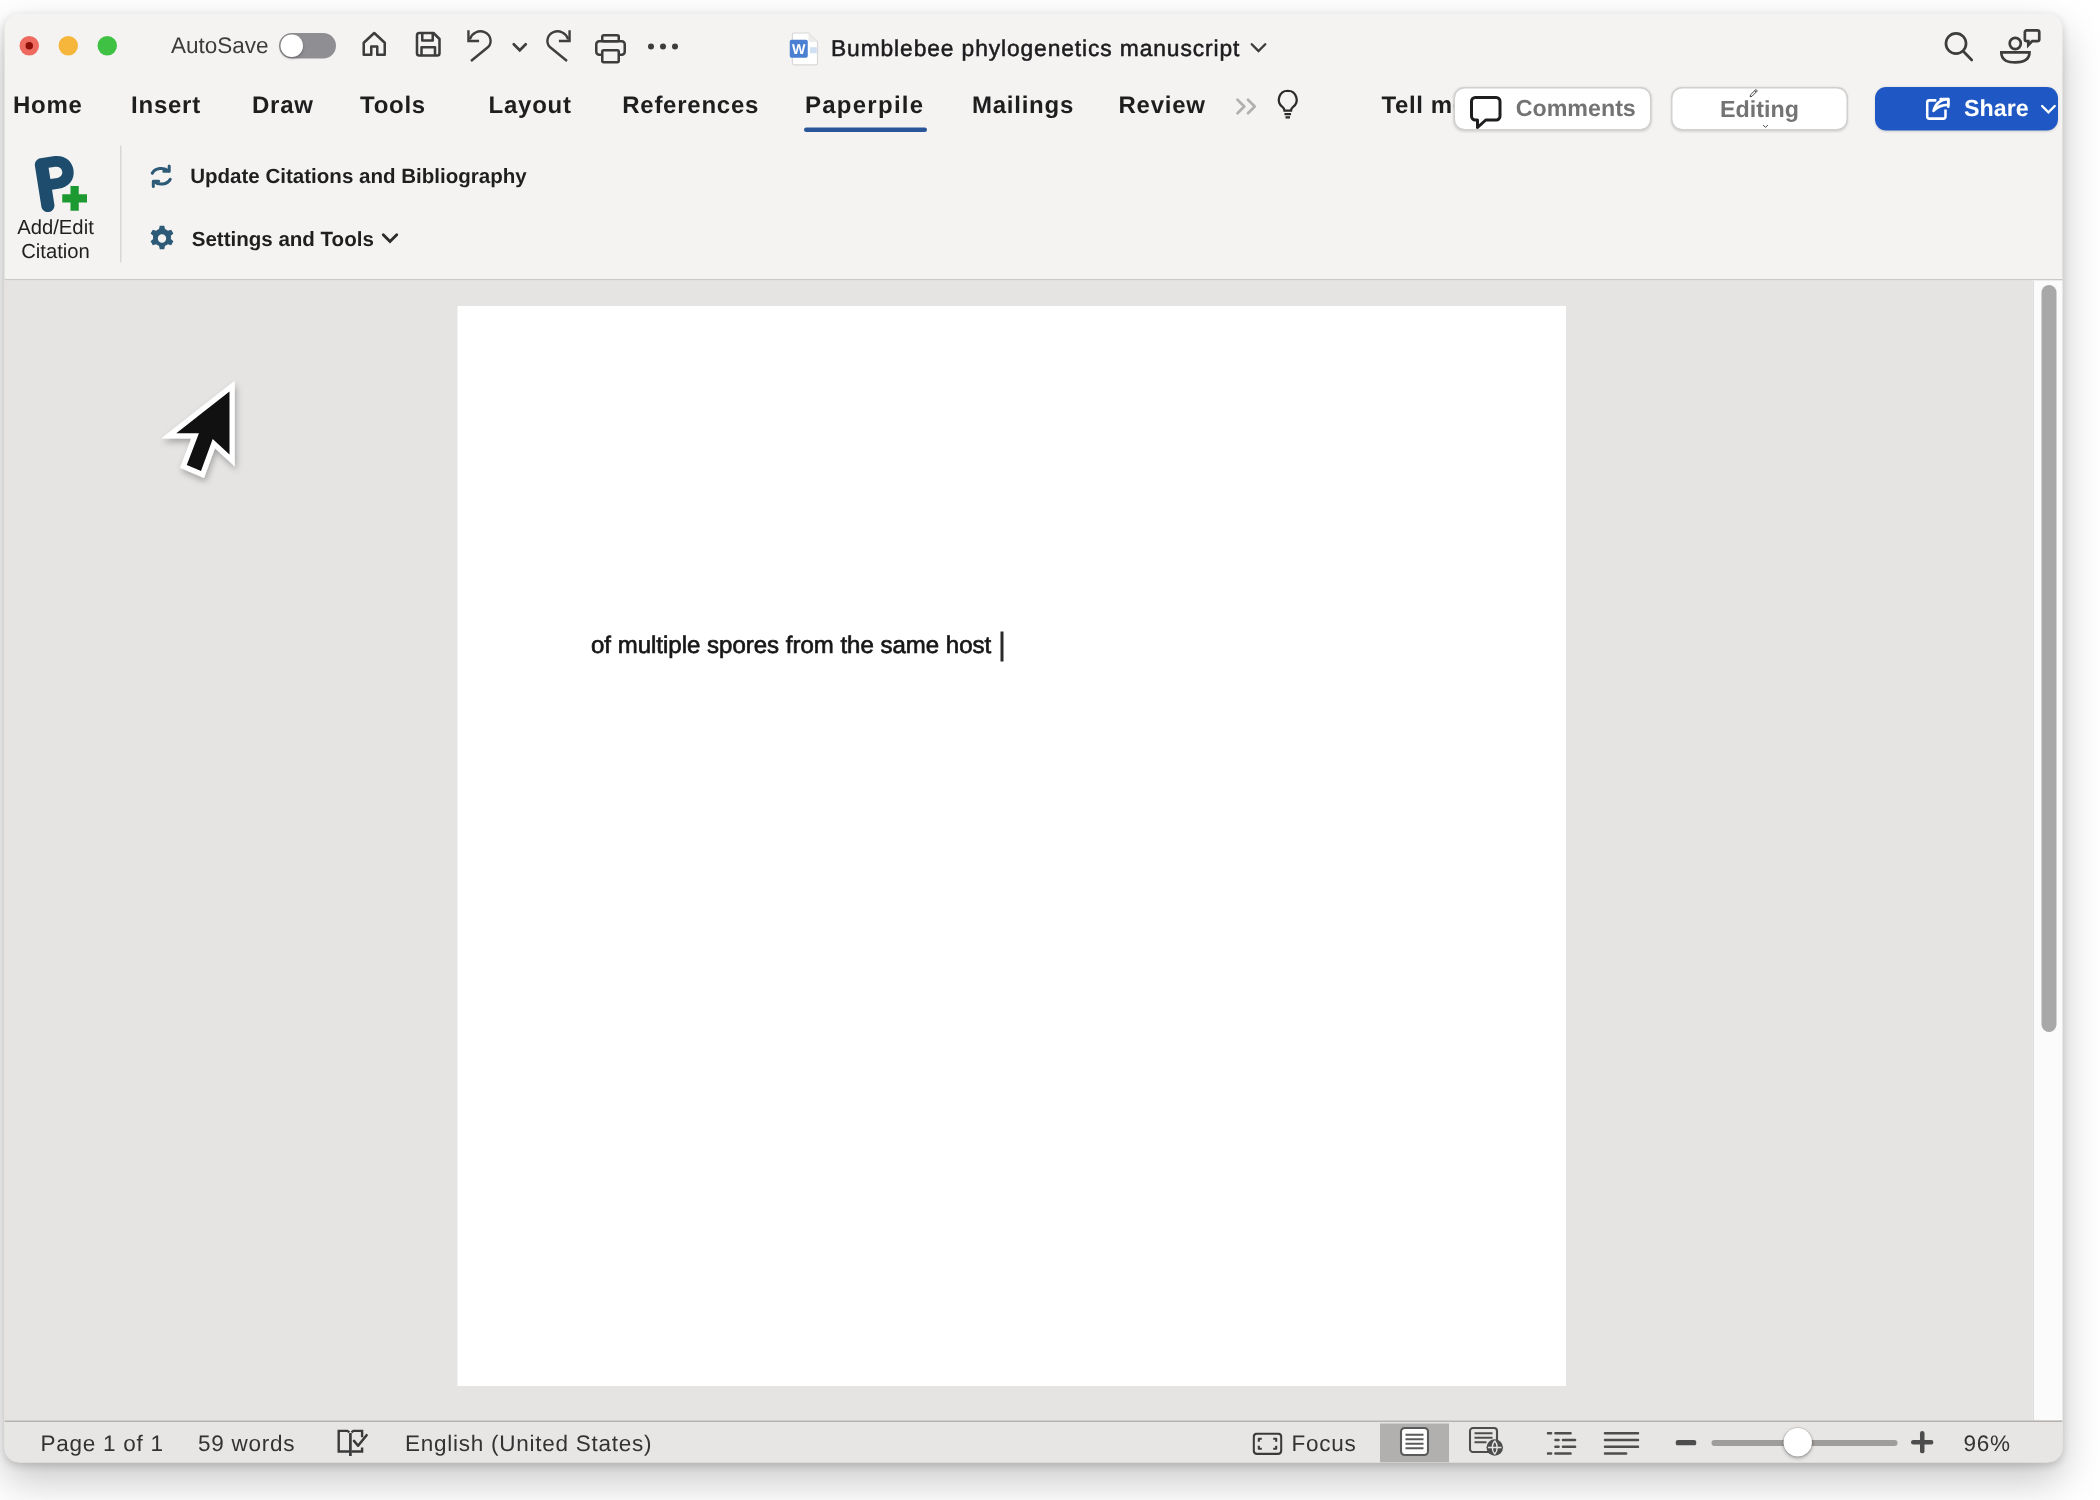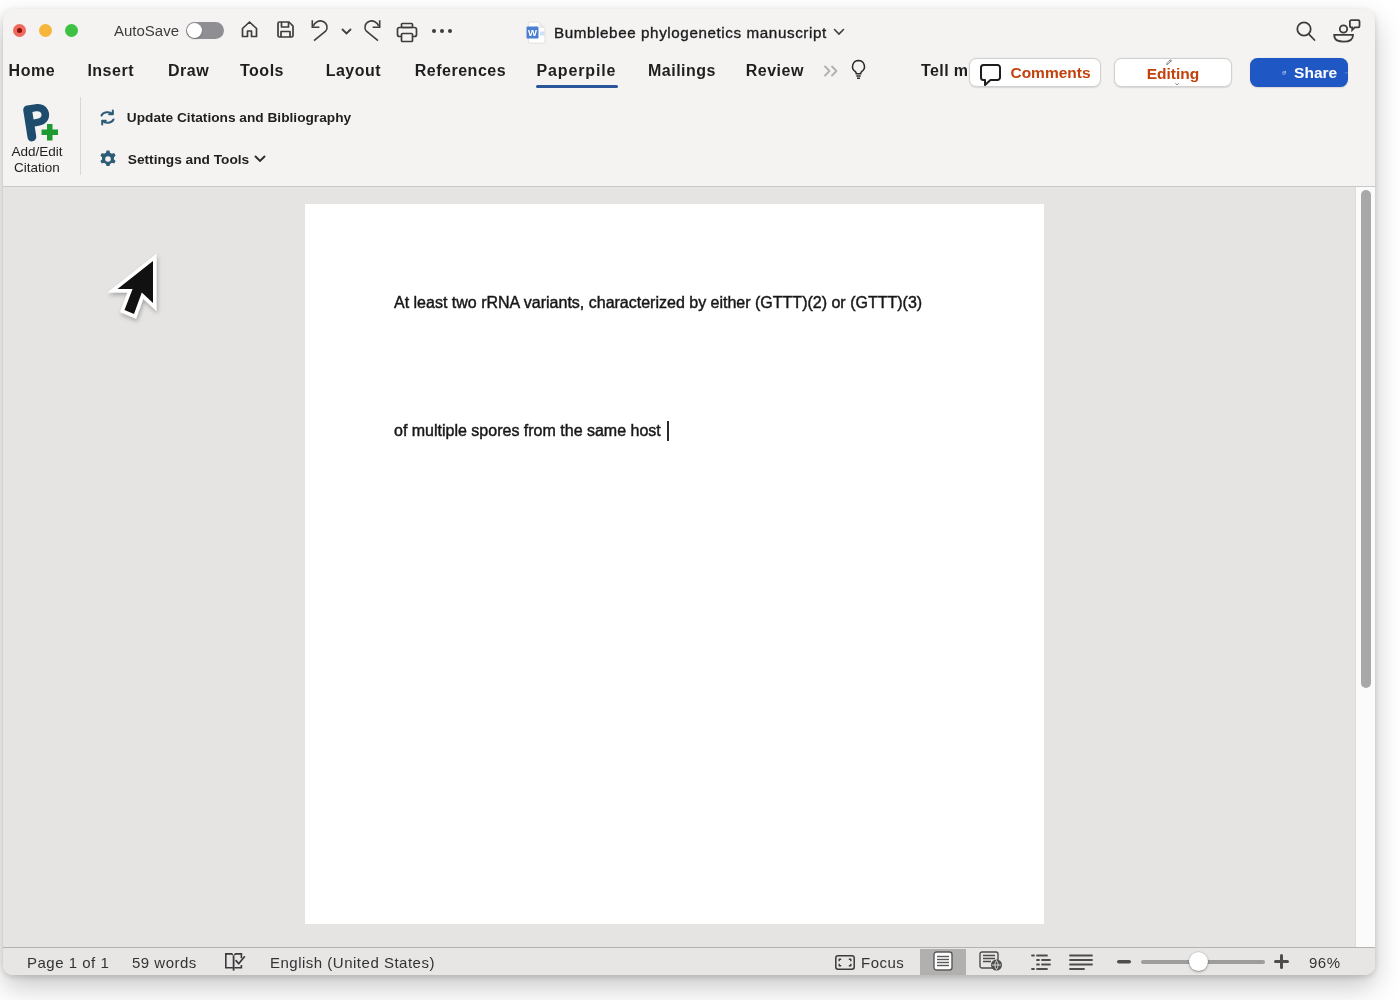--- a/index.html
+++ b/index.html
@@ -24,21 +24,21 @@
   #toggle { position:absolute; left:183px; top:13.4px; width:38px; height:17px; border-radius:9px; background:#8e8e93; }
   #toggle::after { content:""; position:absolute; left:1px; top:1px; width:15px; height:15px; border-radius:50%; background:#ffffff; box-shadow:0 1px 2px rgba(0,0,0,0.25); }
   #title-group { position:absolute; left:523px; top:11px; height:24px; display:flex; align-items:center; }
   #doc-title { font-size:15.2px; font-weight:400; color:#1d1d1f; margin-left:7px; letter-spacing:0.6px; -webkit-text-stroke:0.35px #1d1d1f; }
 
   
   .tab { position:absolute; top:54px; font-size:16px; line-height:16px; font-weight:600; color:#1e1e1e; white-space:nowrap; letter-spacing:0.5px; }
   #tab-underline { position:absolute; left:532.9px; top:75.5px; width:82px; height:3px; background:#2a5699; border-radius:1.5px; }
   .pillbtn { position:absolute; top:49px; height:29px; background:#ffffff; border:1px solid #d1d0ce;
     border-radius:7.5px; display:flex; align-items:center; justify-content:center;
-    font-size:15.5px; font-weight:600; color:#c2410c; box-shadow:0 0.5px 1.5px rgba(0,0,0,0.12); }
+    font-size:15.5px; font-weight:600; color:#737373; box-shadow:0 0.5px 1.5px rgba(0,0,0,0.12); }
   #btn-share { background:#1f57c4; border:none; color:#ffffff; }
 
   
   .add-edit { position:absolute; left:0; top:134.5px; width:76px; text-align:center; font-size:13.5px; font-weight:400; color:#1f1f1f; line-height:16.5px; }
   #ribbon-sep { position:absolute; left:76.5px; top:88px; width:1px; height:78px; background:#d8d7d5; }
   .ribrow { position:absolute; left:95.8px; display:flex; align-items:center; font-size:13.7px; font-weight:600; color:#1f1f1f; height:24px;text-align:right; }
   #ribbon-border { position:absolute; left:0; top:177px; width:100%; height:1px; background:#c9c8c6; }
 
   
   #docarea { position:absolute; left:0; top:178px; width:1353px; height:760px; background:#e5e4e3; }
@@ -156,21 +156,21 @@
   <div class="pillbtn" style="left:1111px; width:118px;flex-direction:column;">
     <svg style="margin-right:9px" width="20" height="20" viewBox="0 0 20 20" fill="none" stroke="#1e1e1e" stroke-width="1.7" stroke-linejoin="round">
         <path d="M3 17 L3.8 13.2 L13.8 3.2 a1.8 1.8 0 0 1 2.6 0 l0.4 0.4 a1.8 1.8 0 0 1 0 2.6 L6.8 16.2 Z"></path>
         <path d="M12.5 4.5 l3 3"></path>
       </svg>
     Editing
     <svg style="margin-left:8px" width="12" height="8" viewBox="0 0 12 8" fill="none" stroke="#1e1e1e" stroke-width="1.7" stroke-linecap="round">
         <path d="M1.5 1.5 L6 6 L10.5 1.5"></path>
       </svg>
   </div>
-  <div class="pillbtn" id="btn-share" style="left:1246.7px; width:98px;padding-left:32px;">
+  <div class="pillbtn" id="btn-share" style="left:1246.7px; width:122px;padding-left:32px;">
     <svg style="margin-right:8px" width="21" height="20" viewBox="0 0 21 20" fill="none" stroke="#ffffff" stroke-width="1.8" stroke-linejoin="round">
         <path d="M9.5 3.5 h-5 a1.5 1.5 0 0 0-1.5 1.5 v10 a1.5 1.5 0 0 0 1.5 1.5 h10 a1.5 1.5 0 0 0 1.5-1.5 v-5"></path>
         <path d="M18 2.5 c-6.5 0.5-9.5 4-10.5 8.5 c2.5-3 5.5-4.3 10.5-4.3 Z" stroke-linecap="round" stroke-linejoin="round"></path>
         <path d="M12.5 2.5 h5.5 v5.5" stroke-linecap="round"></path>
       </svg>
     Share
     <svg style="margin-left:8px" width="12" height="8" viewBox="0 0 12 8" fill="none" stroke="#ffffff" stroke-width="1.7" stroke-linecap="round">
         <path d="M1.5 1.5 L6 6 L10.5 1.5"></path>
       </svg>
   </div>
@@ -199,21 +199,20 @@
       </svg>
     Settings and Tools
     <svg style="margin-left:5px" width="12" height="8" viewBox="0 0 12 8" fill="none" stroke="#2b2b2b" stroke-width="1.9" stroke-linecap="round">
         <path d="M1.5 1.5 L6 6 L10.5 1.5"></path>
       </svg>
   </div>
   <div id="ribbon-border"></div>
 
   <div id="docarea">
     <div id="page">
-      <div class="docline" style="top:89.4px">At least two rRNA variants, characterized by either (GTTT)(2) or (GTTT)(3)</div>
       <div class="docline" style="top:217px">of multiple spores from the same host</div>
       <div id="caret" style="left:362px; top:217px"></div>
     </div>
   </div>
 
   <svg class="abs" style="left:101px; top:230px" width="64" height="86" viewBox="0 0 64 86">
     <defs>
         <filter id="csh" x="-30%" y="-30%" width="170%" height="170%">
           <feDropShadow dx="1" dy="2.5" stdDeviation="2" flood-opacity="0.28"></feDropShadow>
         </filter>

